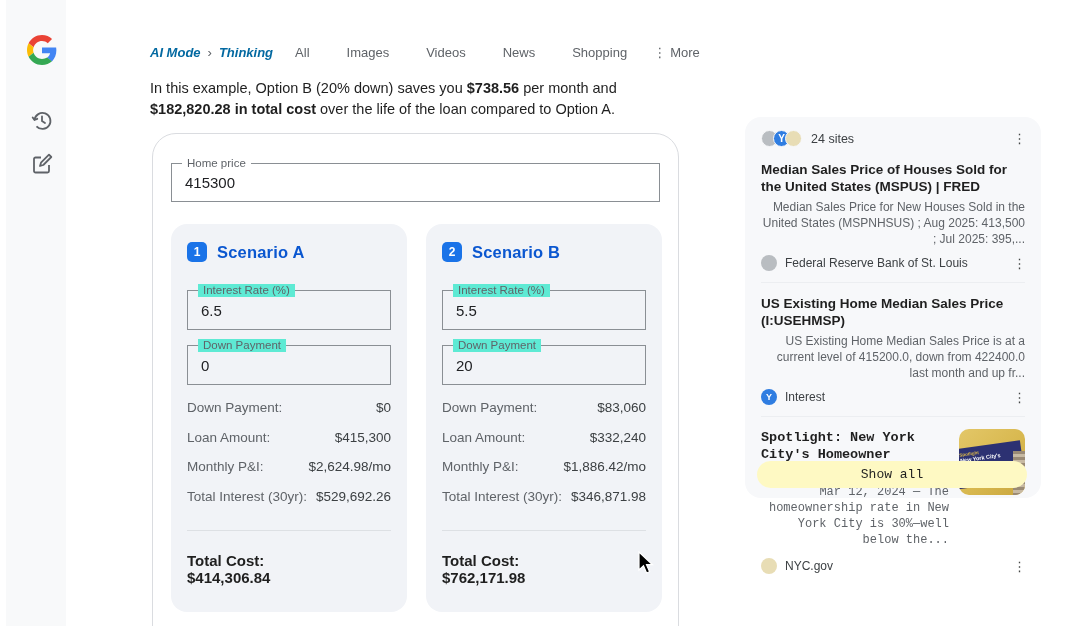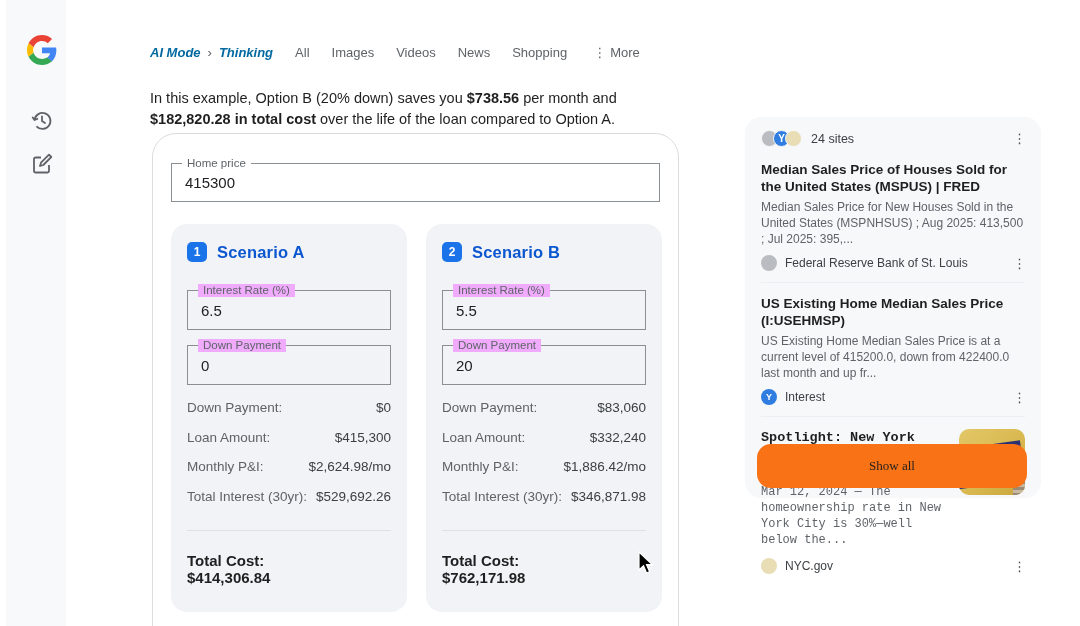--- a/index.html
+++ b/index.html
@@ -9,26 +9,26 @@
   
   #rail { position:absolute; left:6px; top:0; width:60px; height:626px; background:#f8f9fa; }
   #glogo { position:absolute; left:21px; top:35px; width:30px; height:30px; }
   .rail-icon { position:absolute; left:24px; width:24px; height:24px; color:#5f6368; cursor:pointer; }
 
   
   #nav { position:absolute; left:150px; top:45px; display:flex; align-items:center;
     font-size:13px; color:#5f6368; }
   #nav .crumb { color:#0369a1; font-weight:700;font-style:italic; }
   #nav .sep { margin:0 7px; color:#5f6368; font-size:13px; }
-  #nav .tab { margin-left:22px; cursor:pointer; }
+  #nav .tab { margin-left:37px; cursor:pointer; }
   #nav .more { margin-left:26px; display:flex; align-items:center; gap:5px; cursor:pointer; }
   #nav .kebab { font-size:13px; letter-spacing:-1px; }
 
   
-  #answer { position:absolute; left:150px; top:88px; width:540px; font-size:14.5px;
+  #answer { position:absolute; left:150px; top:78px; width:540px; font-size:14.5px;
     line-height:21px; color:#1f1f1f; }
   #answer b { font-weight:700; }
 
   
   #calc { position:absolute; left:152px; top:133px; width:527px; height:560px;
     background:#fff; border:1px solid #dadce0; border-radius:24px; }
   .field { position:relative; border:1px solid #8a8f94; border-radius:0; background:transparent; }
   .field .flabel { position:absolute; top:-7px; left:10px; padding:0 5px; font-size:11.5px;
     color:#5f6368; background:#fff; line-height:13px; }
   .field input { width:100%; height:100%; border:none; outline:none; background:transparent;
@@ -37,21 +37,21 @@
   #homePrice { position:absolute; left:18px; top:29px; width:489px; height:39px; }
 
   .scard { position:absolute; top:90px; width:236px; height:388px; background:#f1f3f7;
     border-radius:16px; padding:18px 16px 0 16px; }
   #scardA { left:18px; } #scardB { left:273px; }
   .shead { display:flex; align-items:center; gap:10px; margin-bottom:28px; }
   .sbadge { width:20px; height:20px; border-radius:5px; background:#1a73e8; color:#fff;
     font-size:12px; font-weight:700; display:flex; align-items:center; justify-content:center; }
   .stitle { font-size:16.5px; font-weight:700; color:#0b57d0; letter-spacing:.2px; }
   .scard .field { height:40px; margin-bottom:15px; }
-  .scard .field .flabel { background:#f0abfc; }
+  .scard .field .flabel { background:#5eead4; }
   .results { margin-top:14px; }
   .rrow { display:flex; justify-content:space-between; font-size:13.5px; margin-bottom:14.5px; }
   .rrow .rl { color:#5f6368; }
   .rrow .rv { color:#3c4043; }
   .sdivider { border-top:1px solid #dde0e4; margin:26px 0 0 0; }
   .trow { display:flex; justify-content:space-between; font-size:15px; font-weight:700;
     color:#1f1f1f; margin-top:21px;flex-direction:column; }
 
   
   #sources { position:absolute; left:745px; top:117px; width:296px; height:381px;
@@ -60,37 +60,37 @@
   .fav-stack { display:flex; margin-right:9px; }
   .fav { width:17px; height:17px; border-radius:50%; border:1.5px solid #f7f8fa; }
   .fav + .fav { margin-left:-5px; }
   .fav.fred-fav { background:#b9bdc1; }
   .fav.ycharts-fav { background:#2f7de1; color:#fff; font-size:10px; font-weight:700;
     display:flex; align-items:center; justify-content:center; }
   .fav.nyc-fav { background:#e8ddb5; }
   .count { font-size:12.5px; color:#3c4043; }
   .kebab-btn { margin-left:auto; color:#444746; font-size:13px; letter-spacing:-1px; cursor:pointer; }
   .entry-title { font-size:13.5px; font-weight:700; color:#1f1f1f; line-height:17px; margin-bottom:4px; cursor:pointer; }
-  .entry-snippet { font-size:12px; color:#5f6368; line-height:16px; margin-bottom:8px; }
+  .entry-snippet { font-size:12px; color:#5f6368; line-height:16px; margin-bottom:8px;text-align:right; }
   .src-row { display:flex; align-items:center; gap:8px; margin-bottom:11px; }
   .src-row .sfav { width:16px; height:16px; border-radius:50%; flex:none; }
   .src-row .sname { font-size:12px; color:#3c4043; }
   .entry-div { border-top:1px solid #eceef1; margin:0 0 12px 0; }
   .entry-flex { display:flex; gap:10px; }
   .entry-flex .etext { flex:1;font-family:Liberation Mono, monospace; }
   #thumb { width:66px; height:66px; border-radius:10px; flex:none; overflow:hidden; position:relative;
     background:linear-gradient(135deg,#e3c768 0%,#d8b84f 55%,#c9a63e 100%); cursor:pointer; }
   #thumb .band { position:absolute; left:-8px; top:16px; width:72px; height:40px;
     background:#2c3172; transform:rotate(-8deg); padding:4px 0 0 10px; }
   #thumb .band .t1 { font-size:4.5px; color:#d9b64a; font-weight:700; }
   #thumb .band .t2 { font-size:5.5px; color:#fff; font-weight:700; line-height:7px; width:44px; }
   #thumb .bldg { position:absolute; right:0; top:22px; width:12px; height:44px;
     background:repeating-linear-gradient(#9a8a75 0 3px,#c7b9a2 3px 6px); }
-  #showAll { position:absolute; left:12px; bottom:10px; width:270px; height:44px;
-    background:#f97316; border:none; border-radius:14px; font-family:Liberation Serif, serif;
+  #showAll { position:absolute; left:12px; bottom:10px; width:270px; height:27px;
+    background:#fef9c3; border:none; border-radius:14px; font-family:Liberation Mono, monospace;
     font-size:13px; color:#1f1f1f; cursor:pointer; }
 
   #cursor { position:absolute; left:637px; top:551px; width:18px; height:24px; pointer-events:none; }
 </style>
 </head>
 <body>
 
 <div id="rail">
   <svg id="glogo" viewBox="0 0 48 48">
     <path fill="#EA4335" d="M24 9.5c3.54 0 6.71 1.22 9.21 3.6l6.85-6.85C35.9 2.38 30.47 0 24 0 14.62 0 6.51 5.38 2.56 13.22l7.98 6.19C12.43 13.72 17.74 9.5 24 9.5z"></path>

